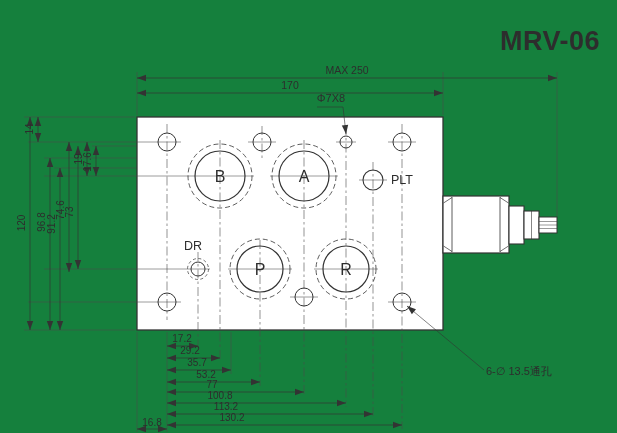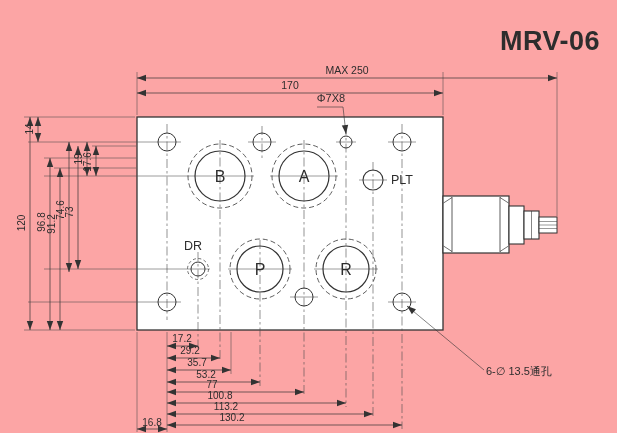--- a/index.html
+++ b/index.html
@@ -1,16 +1,16 @@
 <!DOCTYPE html>
 <html><head>
 <meta charset="utf-8">
 <style>
   html,body{margin:0;padding:0;background:#ffffff;}
-  .canvas{position:relative;width:617px;height:433px;background:#fca5a5;
+  .canvas{position:relative;width:617px;height:433px;background:#15803d;
           font-family:"Liberation Sans","DejaVu Sans",sans-serif;overflow:hidden;}
   svg{display:block;}
   svg text{fill:#2d2d2d;font-family:"Liberation Sans","DejaVu Sans",sans-serif;}
   .dim{font-size:10px;}
   .dim-top{font-size:10.5px;}
   .port-letter{font-size:16px;}
   .port-label{font-size:12.5px;}
   .note{font-size:11px;}
   .title{font-size:27px;font-weight:bold;letter-spacing:.5px;}
 </style>

